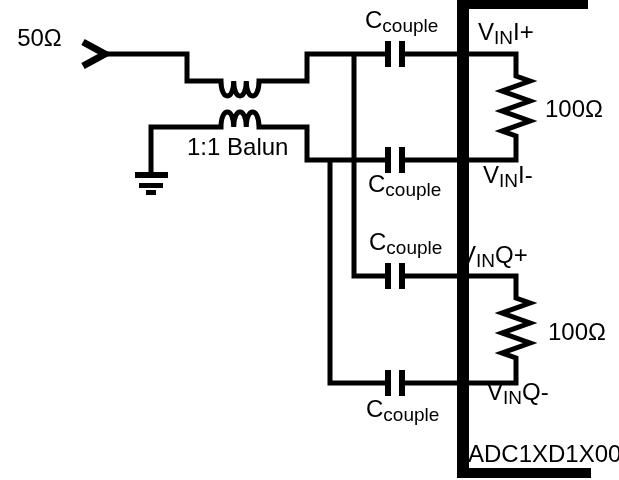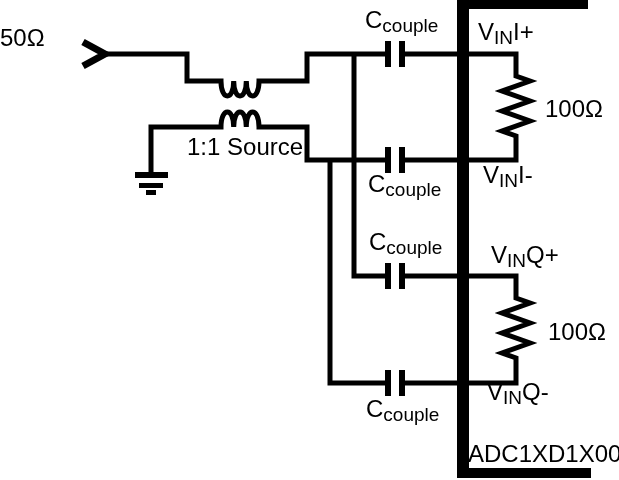--- a/index.html
+++ b/index.html
@@ -4,21 +4,21 @@
 <style>
   html,body{margin:0;padding:0;background:#fff;}
   .canvas{
     position:relative;width:619px;height:480px;
     background:var(--bg,#ffffff);color:var(--ink,#000000);
     font-family:"Liberation Sans",sans-serif;overflow:hidden;
   }
   .canvas svg{position:absolute;left:0;top:0;}
   .lbl{position:absolute;font-size:24px;line-height:1;white-space:nowrap;color:var(--ink,#000);}
   .sub{display:inline-block;font-size:19px;transform:translateY(4px);}
-  .src-lbl{text-align:left;line-height:29px;width:79px;left:0;top:23px;}
+  .src-lbl{text-align:center;line-height:29px;width:79px;left:0;top:23px;}
 </style>
 </head>
 <body>
 
 <div class="canvas">
 
   <svg width="619" height="480" viewBox="0 0 619 480">
     <g fill="none" stroke="currentColor" stroke-width="5">
 
       <path d="M83,42 L105,54 L83,66" stroke-width="7"></path>
@@ -64,21 +64,21 @@
       <rect x="457" y="0" width="131" height="9"></rect>
       <rect x="457" y="468" width="134" height="10"></rect>
     </g>
   </svg>
 
   <div class="lbl src-lbl">
     <div>50Ω</div>
   </div>
 
   <div class="lbl" style="left:187px;top:135px">
-    <span>1:1 Source</span>
+    <span>1:1 Balun</span>
   </div>
 
   <div class="lbl" style="left:365px;top:8px">
     <span>C</span><span class="sub">couple</span>
   </div>
   <div class="lbl" style="left:368px;top:172px">
     <span>C</span><span class="sub">couple</span>
   </div>
   <div class="lbl" style="left:369px;top:230px">
     <span>C</span><span class="sub">couple</span>
@@ -86,21 +86,21 @@
   <div class="lbl" style="left:366px;top:397px">
     <span>C</span><span class="sub">couple</span>
   </div>
 
   <div class="lbl" style="left:483px;top:163px">
     <span>V</span><span class="sub">IN</span><span>I-</span>
   </div>
   <div class="lbl" style="left:478px;top:20px">
     <span>V</span><span class="sub">IN</span><span>I+</span>
   </div>
-  <div class="lbl" style="left:491px;top:243px">
+  <div class="lbl" style="left:460px;top:243px">
     <span>V</span><span class="sub">IN</span><span>Q+</span>
   </div>
   <div class="lbl" style="left:487px;top:380px">
     <span>V</span><span class="sub">IN</span><span>Q-</span>
   </div>
 
   <div class="lbl" style="left:545px;top:97px">
     <span>100Ω</span>
   </div>
   <div class="lbl" style="left:548px;top:320px">

